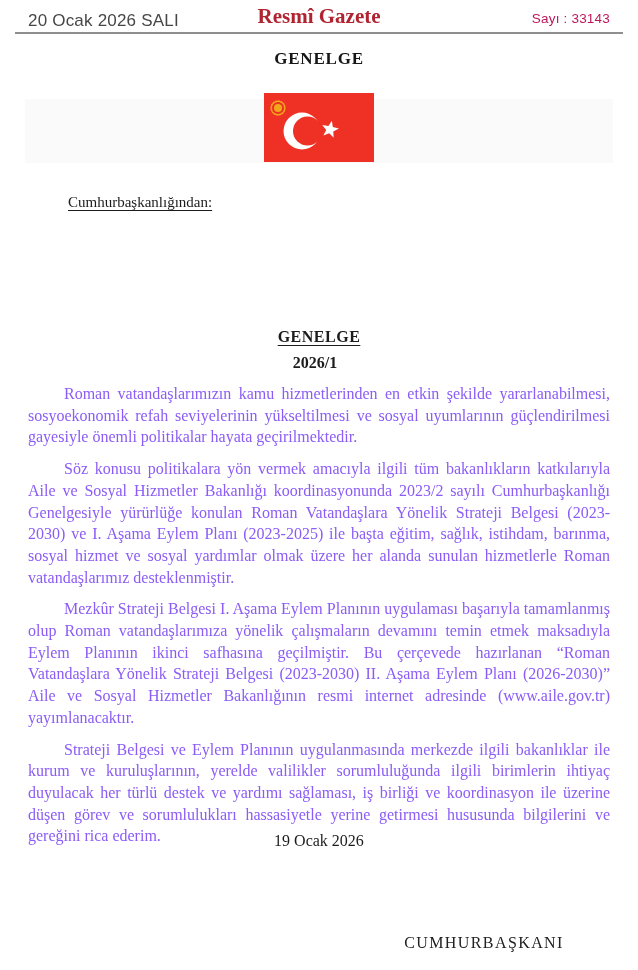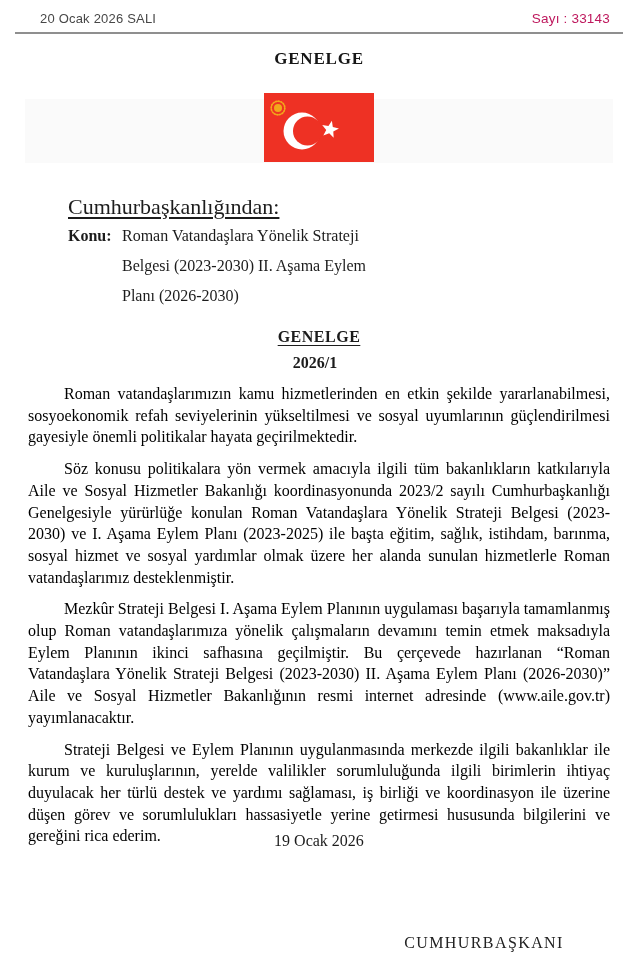--- a/index.html
+++ b/index.html
@@ -8,23 +8,23 @@
     width: 638px;
     height: 970px;
     background: #ffffff;
     overflow: hidden;
     font-family: "Liberation Serif", serif;
     color: #1c1c1c;
   }
 
   
   .m-date {
-    position: absolute; left: 40px; top: 11px;
+    position: absolute; left: 28px; top: 11px;
     font-family: "Liberation Sans", sans-serif;
-    font-size: 13px; color: #474747; letter-spacing: 0.2px;
+    font-size: 17px; color: #474747; letter-spacing: 0.2px;
   }
   .m-title {
     position: absolute; left: 0; right: 0; top: 4px;
     text-align: center;
     font-family: "Liberation Serif", serif;
     font-weight: bold; font-size: 21px;
     color: var(--masthead_red, #b02431);
   }
   .m-issue {
     position: absolute; right: 28px; top: 11px;
@@ -53,21 +53,21 @@
     display: block;
   }
   .flag-red-fill { fill: var(--flag_red, #ee3124); }
   .flag-white { fill: #ffffff; }
   .sun-gold { fill: var(--sun_gold, #f2a71b); }
   .sun-gold-stroke { stroke: var(--sun_gold, #f2a71b); fill: none; }
 
   
   .from-line {
     position: absolute; left: 68px; top: 194px;
-    font-size: 22px; text-decoration: underline; text-underline-offset: 3px;
+    font-size: 15px; text-decoration: underline; text-underline-offset: 3px;
   }
   .konu {
     position: absolute; left: 68px; top: 221px;
     display: flex; align-items: flex-start;
     font-size: 16px;
   }
   .konu-label { font-weight: bold; width: 54px; line-height: 30px; }
   .konu-lines div { line-height: 30px; }
 
   
@@ -78,21 +78,21 @@
   }
   .circ-number {
     position: absolute; left: 0; right: 8px; top: 354px;
     text-align: center; font-size: 16px; font-weight: bold;
   }
 
   
   .body-text {
     position: absolute; left: 28px; top: 383px; width: 582px;
     font-size: 16px; line-height: 21.7px; text-align: justify;
-    color: #000000;
+    color: #8b5cf6;
   }
   .body-text p { margin: 0 0 10px 0; text-indent: 36px; }
 
   
   .doc-date {
     position: absolute; left: 0; right: 0; top: 832px;
     text-align: center; font-size: 16px;
   }
   .signature {
     position: absolute; left: 362px; top: 928px; width: 244px;
@@ -100,48 +100,41 @@
   }
   .sig-name { font-weight: bold; font-size: 16.5px; letter-spacing: 0.2px; }
   .sig-title { font-size: 16px; letter-spacing: 1.4px; margin-top: 6px; color: #222; }
 </style>
 </head>
 <body>
 
 <div class="page">
 
   <span class="m-date">20 Ocak 2026 SALI</span>
+  <span class="m-title">Resmî Gazete</span>
   <span class="m-issue">Sayı : 33143</span>
   <div class="rule"></div>
 
   <h1 class="section-title">GENELGE</h1>
 
   <div class="flag-band"></div>
   <svg class="flag" viewBox="0 0 110 69" xmlns="http://www.w3.org/2000/svg" aria-hidden="true">
     <rect class="flag-red-fill" x="0" y="0" width="110" height="69"></rect>
 
     <circle class="flag-white" cx="38" cy="38" r="18.5"></circle>
     <circle class="flag-red-fill" cx="43.5" cy="38" r="14.5"></circle>
 
     <polygon class="flag-white" transform="translate(66,36.5) rotate(12)" points="0,-9 2.23,-3.07 8.56,-2.78 3.61,1.17 5.29,7.28 0,3.8 -5.29,7.28 -3.61,1.17 -8.56,-2.78 -2.23,-3.07"></polygon>
 
     <circle class="sun-gold" cx="14" cy="15" r="4"></circle>
     <circle class="sun-gold-stroke" cx="14" cy="15" r="6.8" stroke-width="1.7" stroke-dasharray="1.1 1.57" stroke-linecap="round"></circle>
   </svg>
 
   <div class="from-line">Cumhurbaşkanlığından:</div>
 
-  <div class="konu">
-    <span class="konu-label">Konu:</span>
-    <div class="konu-lines">
-      <div>Roman Vatandaşlara Yönelik Strateji</div>
-      <div>Belgesi (2023-2030) II. Aşama Eylem</div>
-      <div>Planı (2026-2030)</div>
-    </div>
-  </div>
 
   <div class="circ-heading">GENELGE</div>
   <div class="circ-number">2026/1</div>
 
   <div class="body-text">
     <p>Roman vatandaşlarımızın kamu hizmetlerinden en etkin şekilde yararlanabilmesi, sosyoekonomik refah seviyelerinin yükseltilmesi ve sosyal uyumlarının güçlendirilmesi gayesiyle önemli politikalar hayata geçirilmektedir.</p>
     <p>Söz konusu politikalara yön vermek amacıyla ilgili tüm bakanlıkların katkılarıyla Aile ve Sosyal Hizmetler Bakanlığı koordinasyonunda 2023/2 sayılı Cumhurbaşkanlığı Genelgesiyle yürürlüğe konulan Roman Vatandaşlara Yönelik Strateji Belgesi (2023-2030) ve I. Aşama Eylem Planı (2023-2025) ile başta eğitim, sağlık, istihdam, barınma, sosyal hizmet ve sosyal yardımlar olmak üzere her alanda sunulan hizmetlerle Roman vatandaşlarımız desteklenmiştir.</p>
     <p>Mezkûr Strateji Belgesi I. Aşama Eylem Planının uygulaması başarıyla tamamlanmış olup Roman vatandaşlarımıza yönelik çalışmaların devamını temin etmek maksadıyla Eylem Planının ikinci safhasına geçilmiştir. Bu çerçevede hazırlanan “Roman Vatandaşlara Yönelik Strateji Belgesi (2023-2030) II. Aşama Eylem Planı (2026-2030)” Aile ve Sosyal Hizmetler Bakanlığının resmi internet adresinde (www.aile.gov.tr) yayımlanacaktır.</p>
     <p>Strateji Belgesi ve Eylem Planının uygulanmasında merkezde ilgili bakanlıklar ile kurum ve kuruluşlarının, yerelde valilikler sorumluluğunda ilgili birimlerin ihtiyaç duyulacak her türlü destek ve yardımı sağlaması, iş birliği ve koordinasyon ile üzerine düşen görev ve sorumlulukları hassasiyetle yerine getirmesi hususunda bilgilerini ve gereğini rica ederim.</p>
   </div>

